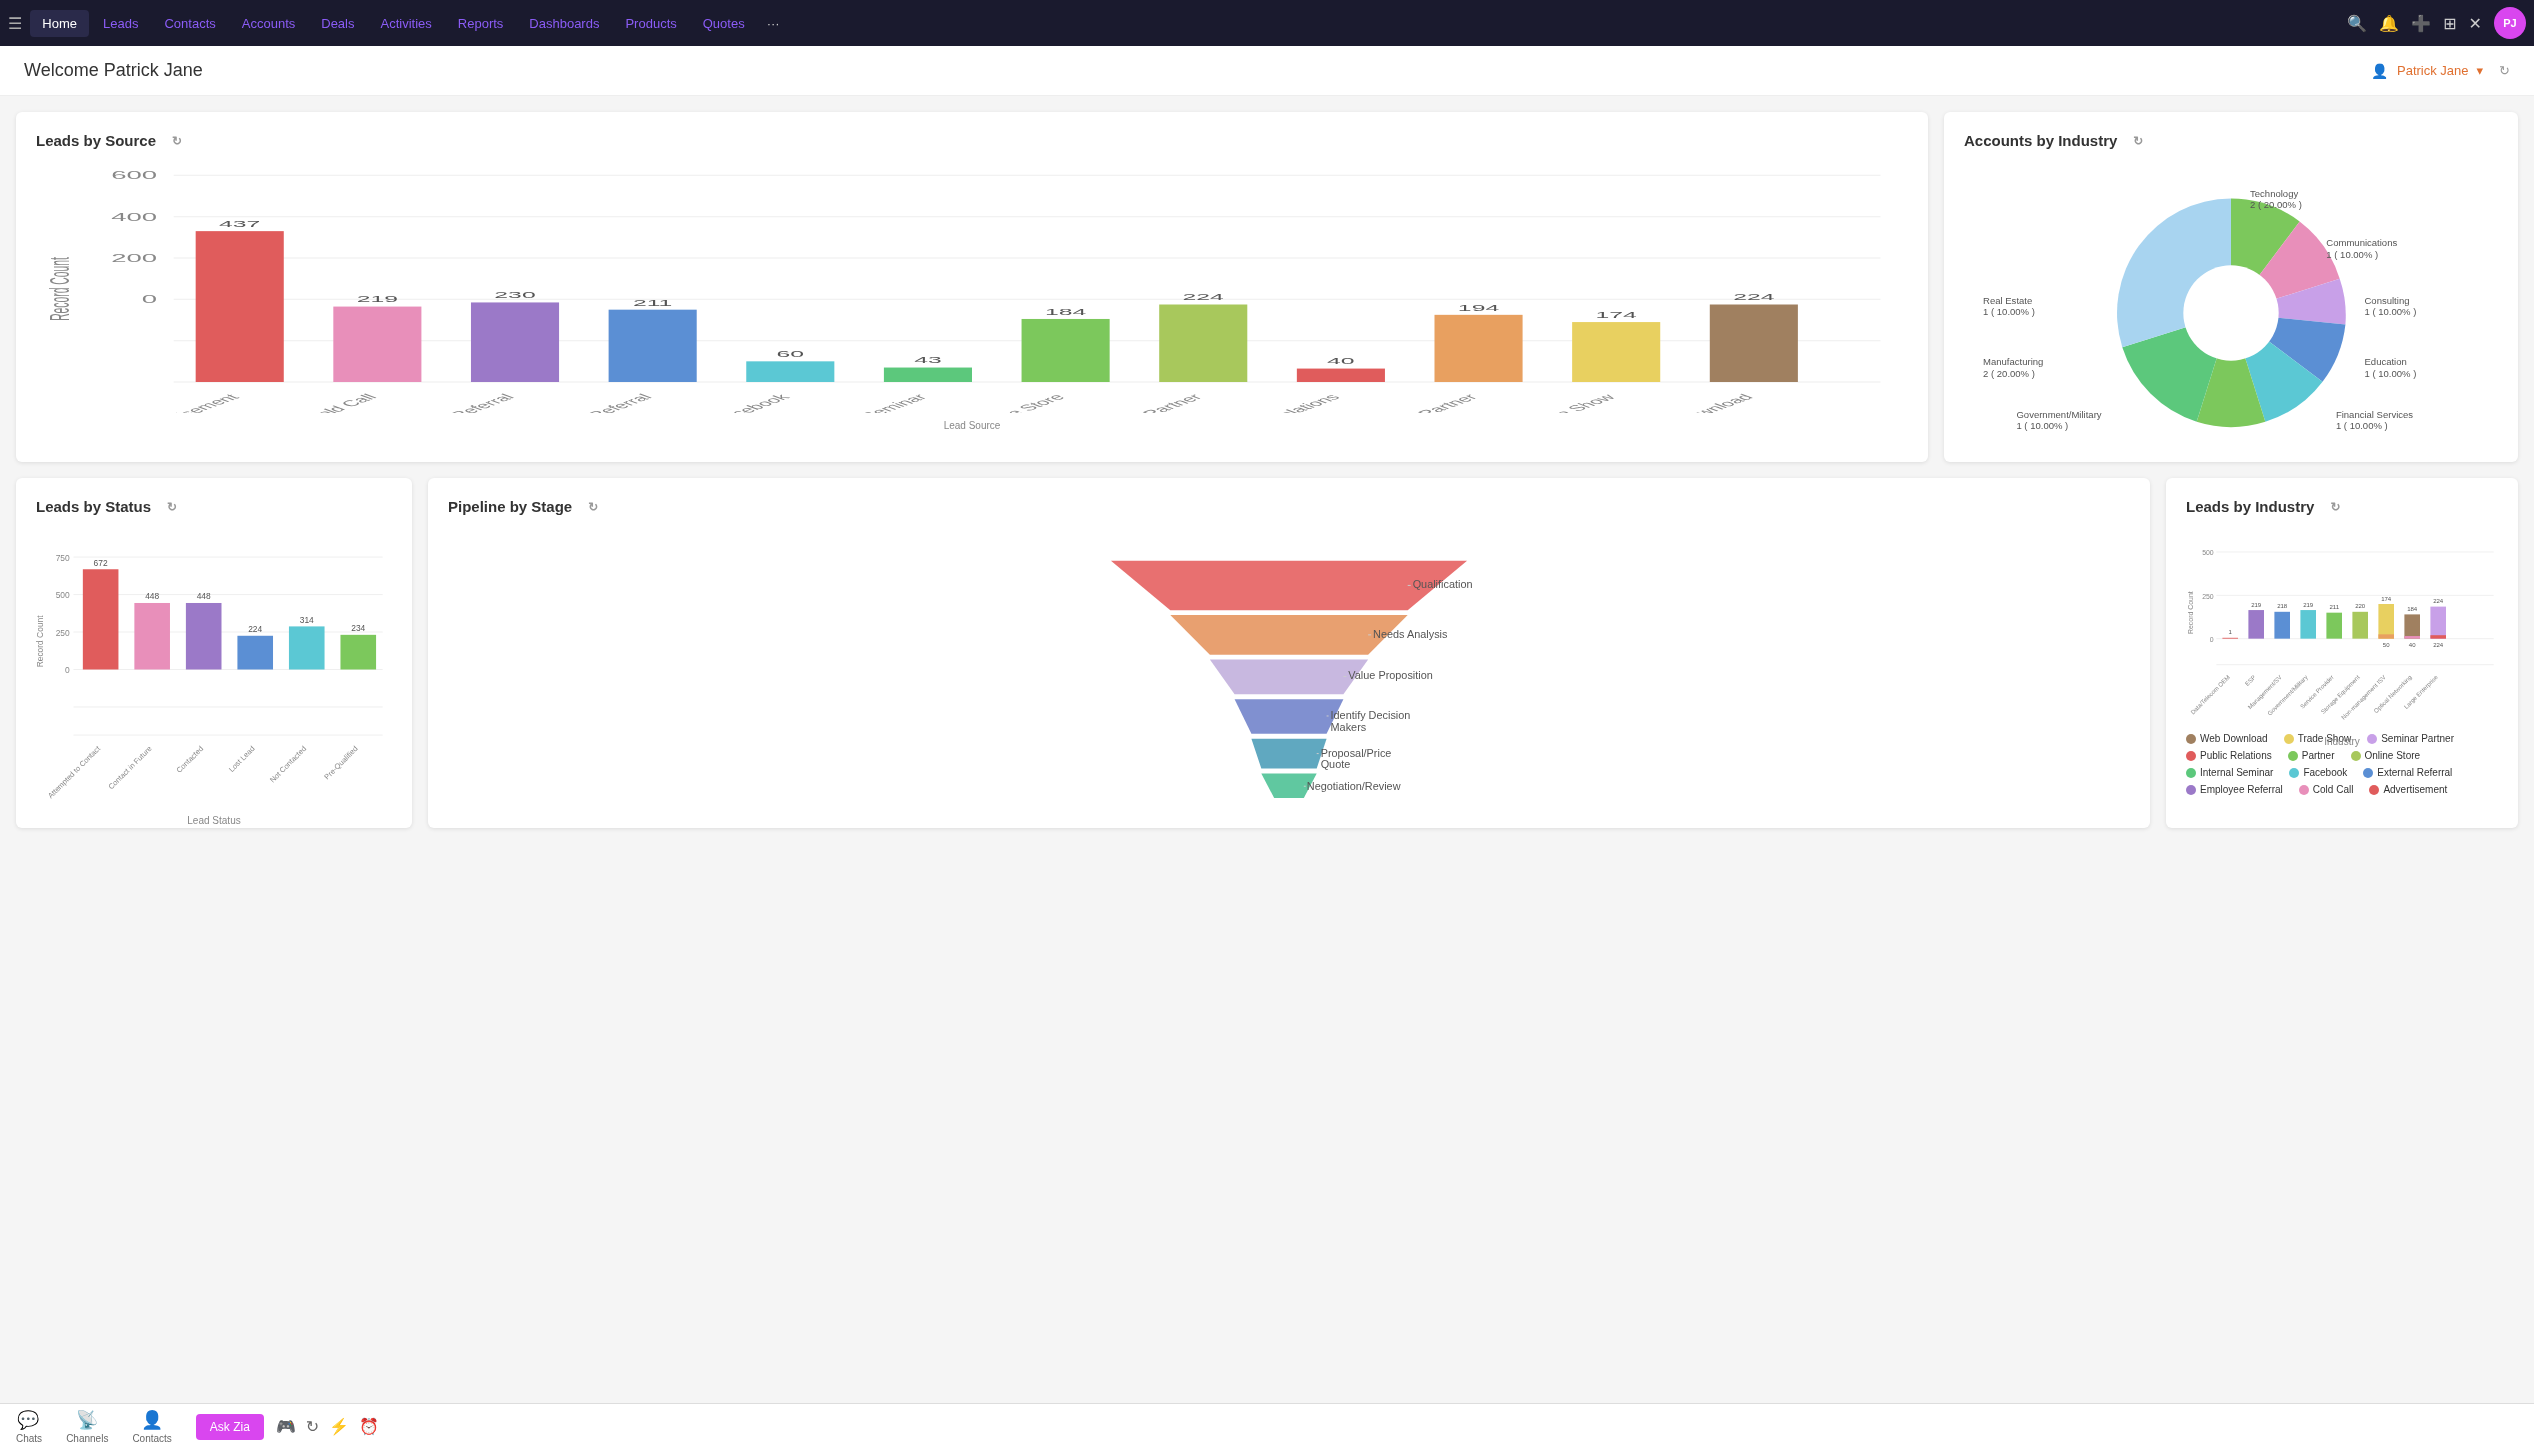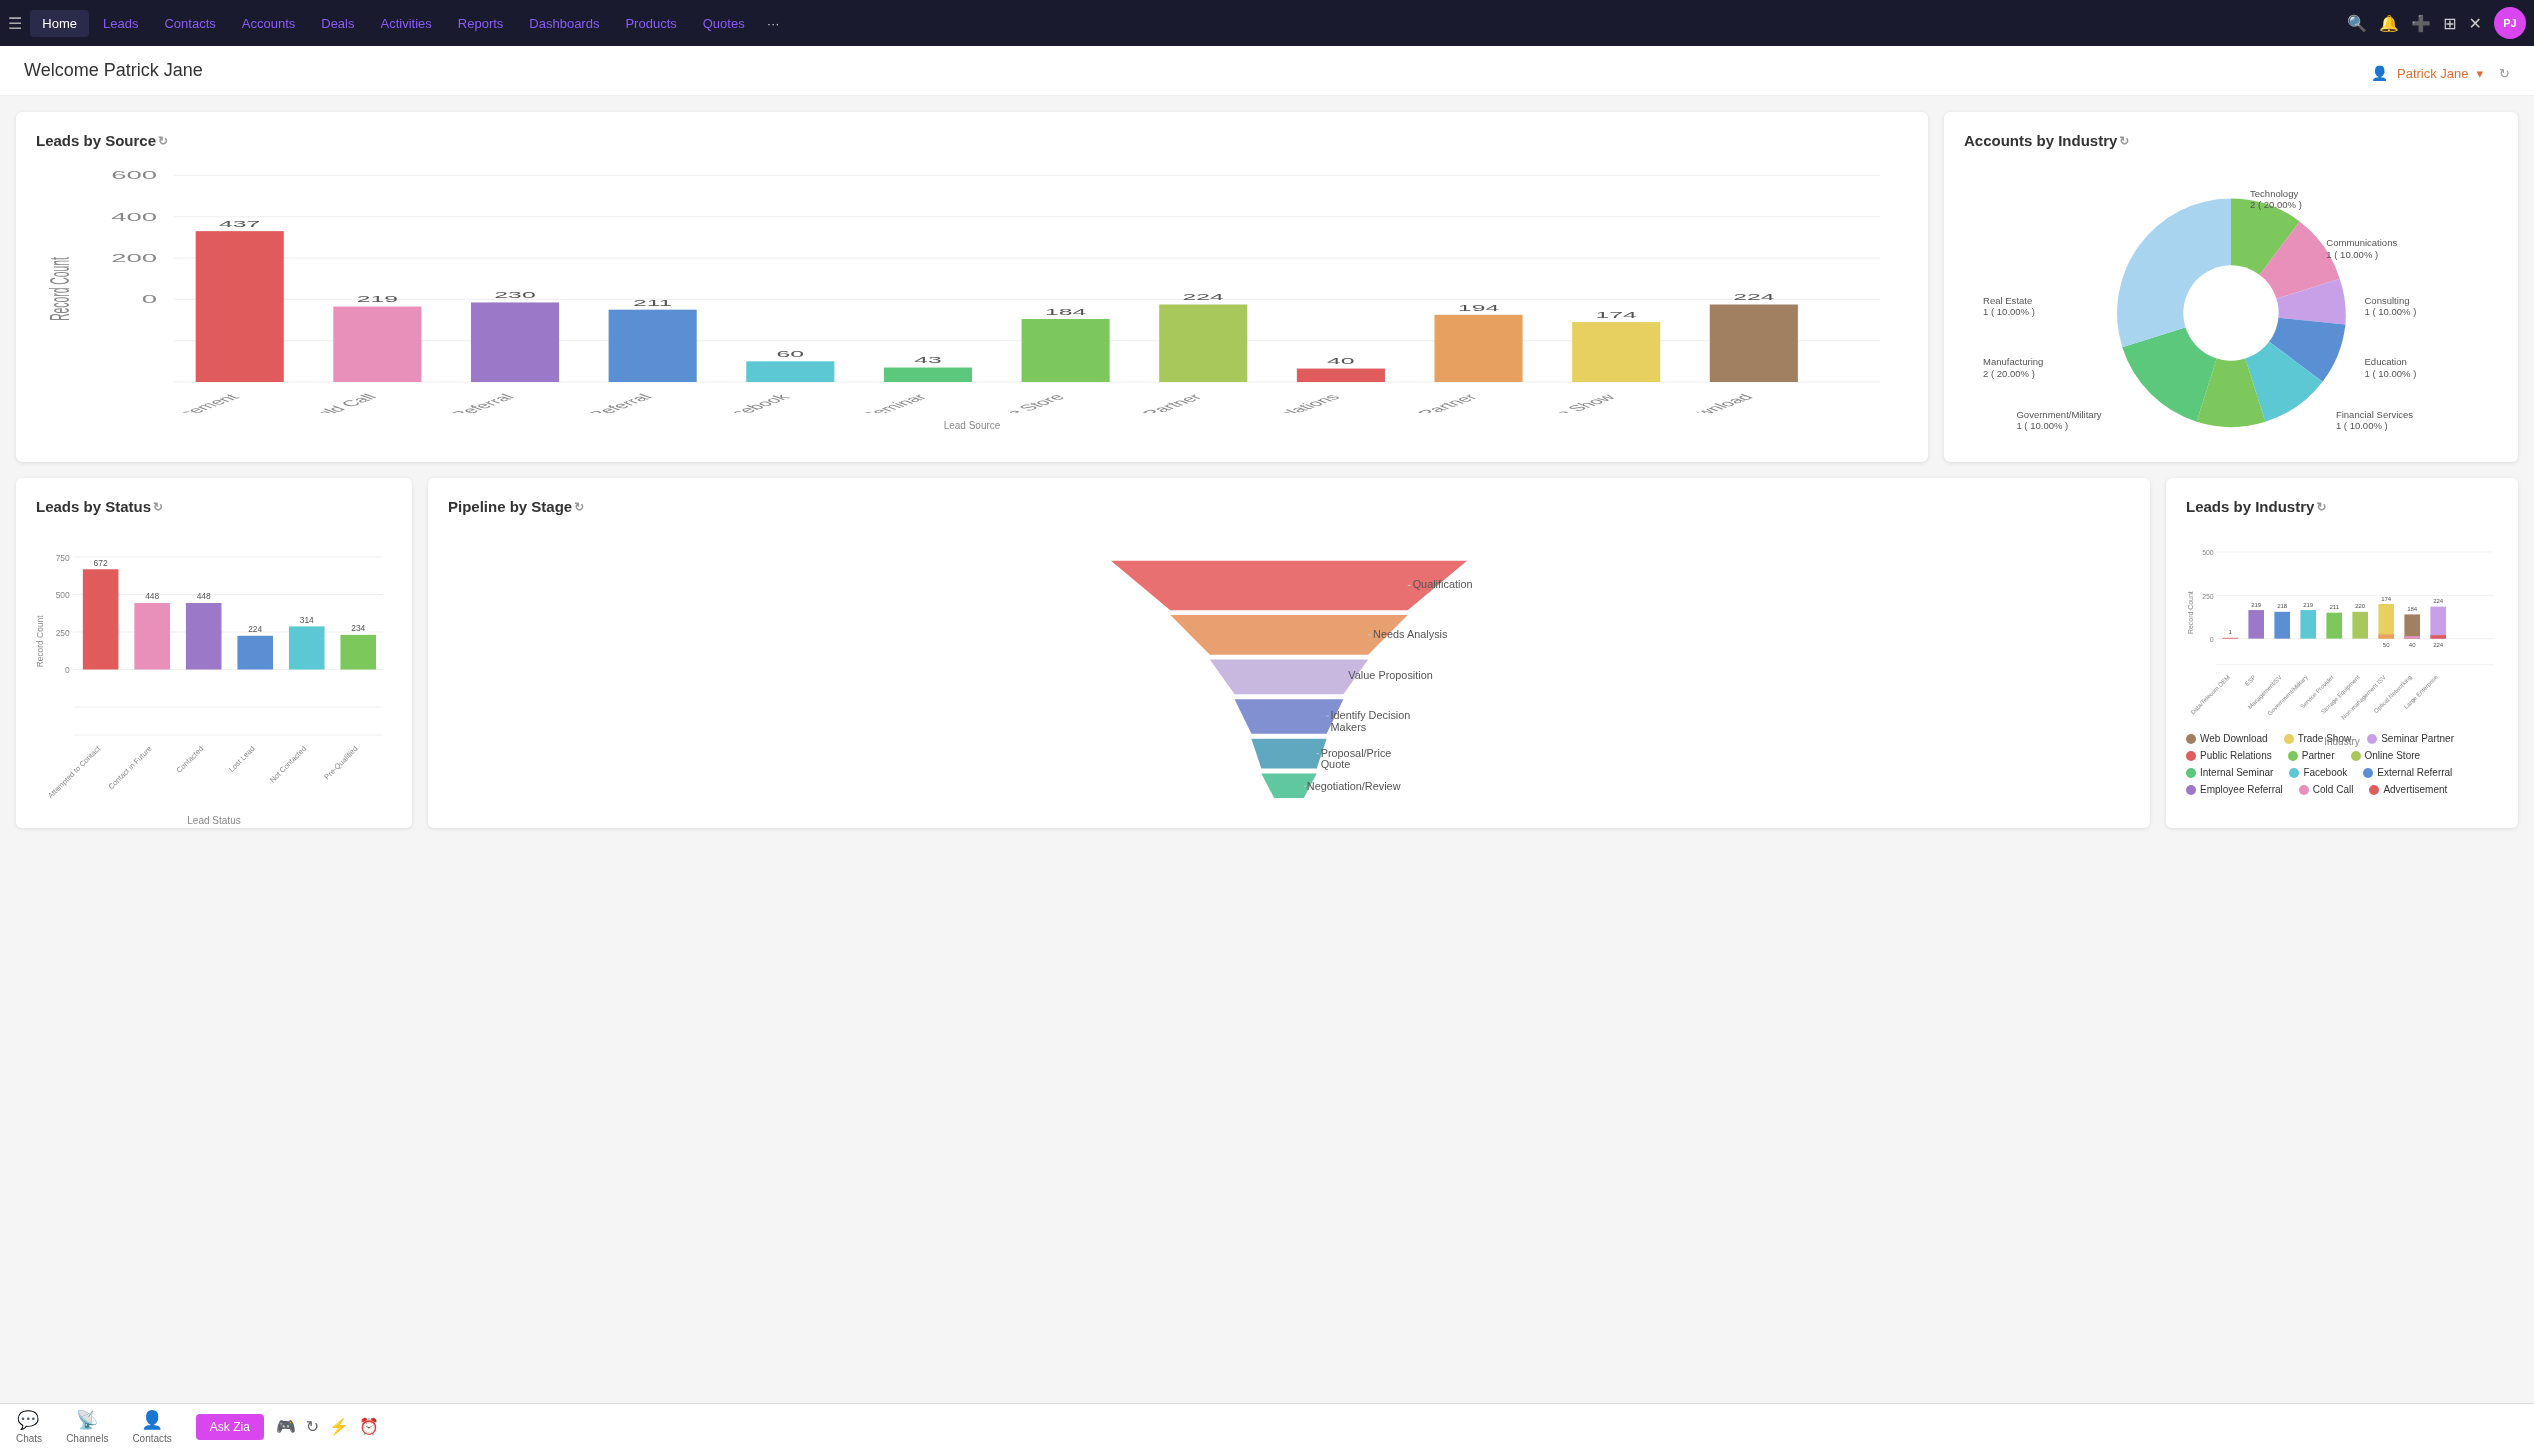--- a/index.html
+++ b/index.html
@@ -33,21 +33,21 @@
       background: #d946ef;
       display: flex; align-items: center; justify-content: center;
       color: #fff; font-weight: 600; font-size: 11px; cursor: pointer;
     }
 
     
     .welcome-bar {
       background: #fff;
       padding: 14px 24px;
       display: flex;
-      align-items: flex-end;
+      align-items: center;
       justify-content: space-between;
       border-bottom: 1px solid #eee;
       flex-shrink: 0;
     }
     .welcome-title { font-size: 18px; font-weight: 500; color: #333; }
     .welcome-right { display: flex; align-items: center; gap: 8px; color: #e07030; font-size: 13px; cursor: pointer; }
     .welcome-right .user-icon { font-size: 14px; }
 
     
     .main-content {
@@ -67,21 +67,21 @@
       padding: 20px;
       box-shadow: 0 1px 4px rgba(0,0,0,0.1);
     }
     .card-title {
       font-size: 15px;
       font-weight: 600;
       color: #333;
       margin-bottom: 16px;
       display: flex;
       align-items: center;
-      gap: 2px;
+      gap: 16px;
     }
     .card-title .refresh-icon { color: #999; font-size: 12px; cursor: pointer; }
 
     
     .card-leads-source { flex: 1; min-height: 337px; }
     .card-accounts { width: 574px; min-height: 337px; }
 
     
     .card-leads-status { width: 396px; min-height: 337px; }
     .card-pipeline { flex: 1; min-height: 337px; }

